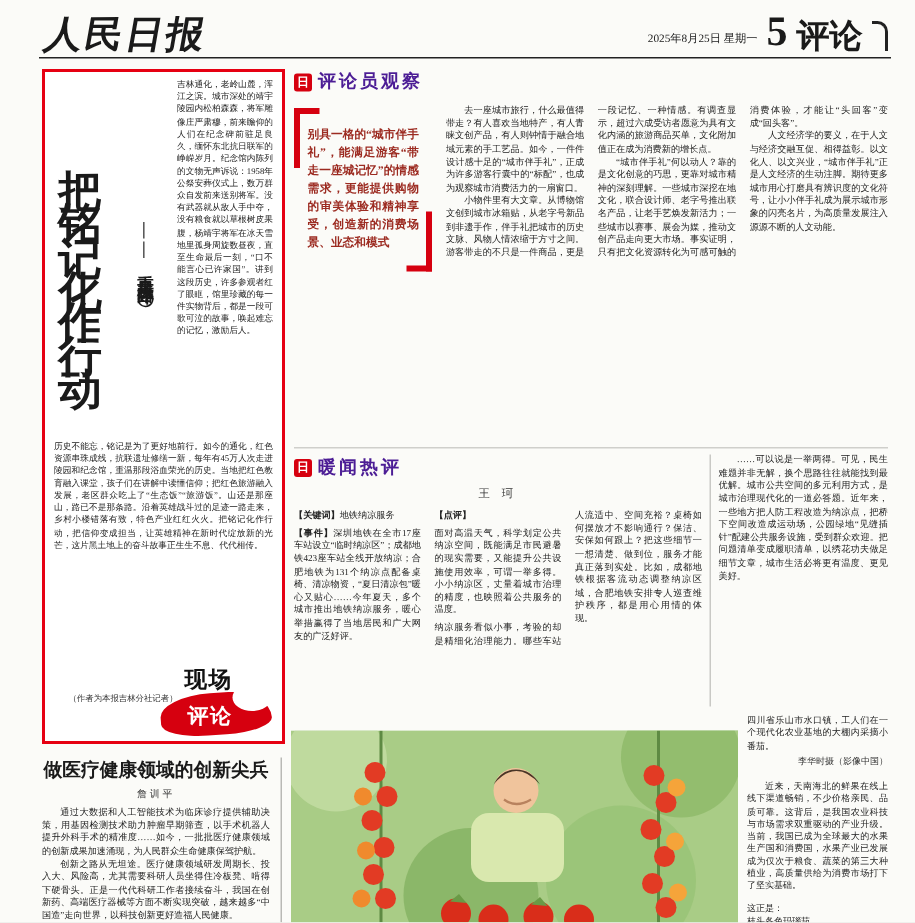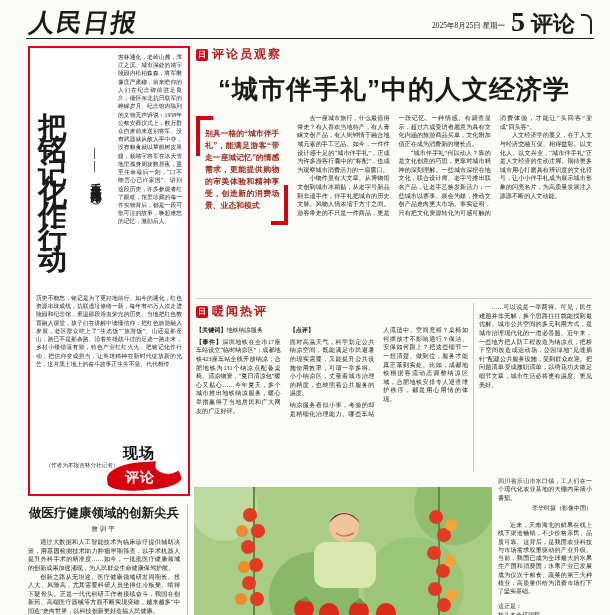--- a/index.html
+++ b/index.html
@@ -34,21 +34,21 @@
   .lb-badge .swoosh{position:absolute;left:0;bottom:0;width:74px;height:28px;background:#d6000f;
                     border-radius:55% 45% 50% 50%/60% 80% 40% 40%;transform:rotate(-4deg);}
   .lb-badge .cut{position:absolute;right:2px;bottom:16px;width:26px;height:18px;background:#fff;
                  border-radius:50%;}
   .lb-badge .b2{position:absolute;left:18px;bottom:3px;font-size:14px;font-weight:900;color:#fff;
                 letter-spacing:1px;font-family:"Liberation Sans",sans-serif;}
   
   .sec-label{display:flex;align-items:center;gap:4px;font-family:"Liberation Sans",sans-serif;}
   .sec-logo{width:12px;height:12px;background:#d6000f;color:#fff;font-size:8px;font-weight:bold;
             display:flex;align-items:center;justify-content:center;border-radius:2px;}
-  .sec-name{font-size:12px;font-weight:900;color:#b91c1c;letter-spacing:2px;}
+  .sec-name{font-size:12px;font-weight:900;color:#4c1d95;letter-spacing:2px;}
   
   .observer{position:absolute;left:196px;top:46px;width:396px;height:250px;}
   .ob-headline{font-size:26px;font-weight:900;text-align:center;margin-top:9px;
                font-family:"Liberation Sans",sans-serif;letter-spacing:1px;}
   .ob-author{font-size:8px;text-align:center;margin-top:6px;color:#333;letter-spacing:4px;}
   .ob-body{margin-top:7px;height:160px;overflow:hidden;column-count:4;column-gap:9px;
            font-size:6.1px;line-height:1.42;text-align:justify;color:#222;}
   .ob-body p{margin:0;text-indent:2em;}
   .quote{position:relative;break-inside:avoid;margin:2px 0 6px 0;padding:12px 9px;
          font-size:7.8px;font-weight:bold;color:#9c2b21;line-height:1.55;text-align:justify;}
@@ -117,37 +117,37 @@
       <span class="cut"></span>
       <span class="b2">评论</span>
     </div>
   </section>
 
   <section class="observer">
     <div class="sec-label">
       <span class="sec-logo">日</span>
       <span class="sec-name">评论员观察</span>
     </div>
-    <h1 class="ob-headline" style="margin:9px 0 0 0;">“城市伴手礼”中的人文经济学</h1>
     <div class="ob-body">
       <div class="quote">别具一格的“城市伴手礼”，能满足游客“带走一座城记忆”的情感需求，更能提供购物的审美体验和精神享受，创造新的消费场景、业态和模式</div>
       <p>去一座城市旅行，什么最值得带走？有人喜欢当地特产，有人青睐文创产品，有人则钟情于融合地域元素的手工艺品。如今，一件件设计感十足的“城市伴手礼”，正成为许多游客行囊中的“标配”，也成为观察城市消费活力的一扇窗口。</p>
       <p>小物件里有大文章。从博物馆文创到城市冰箱贴，从老字号新品到非遗手作，伴手礼把城市的历史文脉、风物人情浓缩于方寸之间。游客带走的不只是一件商品，更是一段记忆、一种情感。有调查显示，超过六成受访者愿意为具有文化内涵的旅游商品买单，文化附加值正在成为消费新的增长点。</p>
       <p>“城市伴手礼”何以动人？靠的是文化创意的巧思，更靠对城市精神的深刻理解。一些城市深挖在地文化，联合设计师、老字号推出联名产品，让老手艺焕发新活力；一些城市以赛事、展会为媒，推动文创产品走向更大市场。事实证明，只有把文化资源转化为可感可触的消费体验，才能让“头回客”变成“回头客”。</p>
       <p>人文经济学的要义，在于人文与经济交融互促、相得益彰。以文化人、以文兴业，“城市伴手礼”正是人文经济的生动注脚。期待更多城市用心打磨具有辨识度的文化符号，让小小伴手礼成为展示城市形象的闪亮名片，为高质量发展注入源源不断的人文动能。</p>
     </div>
   </section>
 
   <div class="sec-divider"></div>
 
   <section class="warm">
     <div class="sec-label">
       <span class="sec-logo">日</span>
       <span class="sec-name">暖闻热评</span>
     </div>
+    <div class="wr-author">王 珂</div>
     <div class="wr-body">
       <p><span class="tag">【关键词】</span><span>地铁纳凉服务</span></p>
       <p><span class="tag">【事件】</span><span>深圳地铁在全市17座车站设立“临时纳凉区”；成都地铁423座车站全线开放纳凉；合肥地铁为131个纳凉点配备桌椅、清凉物资，“夏日清凉包”暖心又贴心……今年夏天，多个城市推出地铁纳凉服务，暖心举措赢得了当地居民和广大网友的广泛好评。</span></p>
       <p class="tag">【点评】</p>
       <p>面对高温天气，科学划定公共纳凉空间，既能满足市民避暑的现实需要，又能提升公共设施使用效率，可谓一举多得。小小纳凉区，丈量着城市治理的精度，也映照着公共服务的温度。</p>
       <p>纳凉服务看似小事，考验的却是精细化治理能力。哪些车站人流适中、空间充裕？桌椅如何摆放才不影响通行？保洁、安保如何跟上？把这些细节一一想清楚、做到位，服务才能真正落到实处。比如，成都地铁根据客流动态调整纳凉区域，合肥地铁安排专人巡查维护秩序，都是用心用情的体现。</p>
     </div>
   </section>
   <div class="vrule1"></div>
   <aside class="warm-right">

